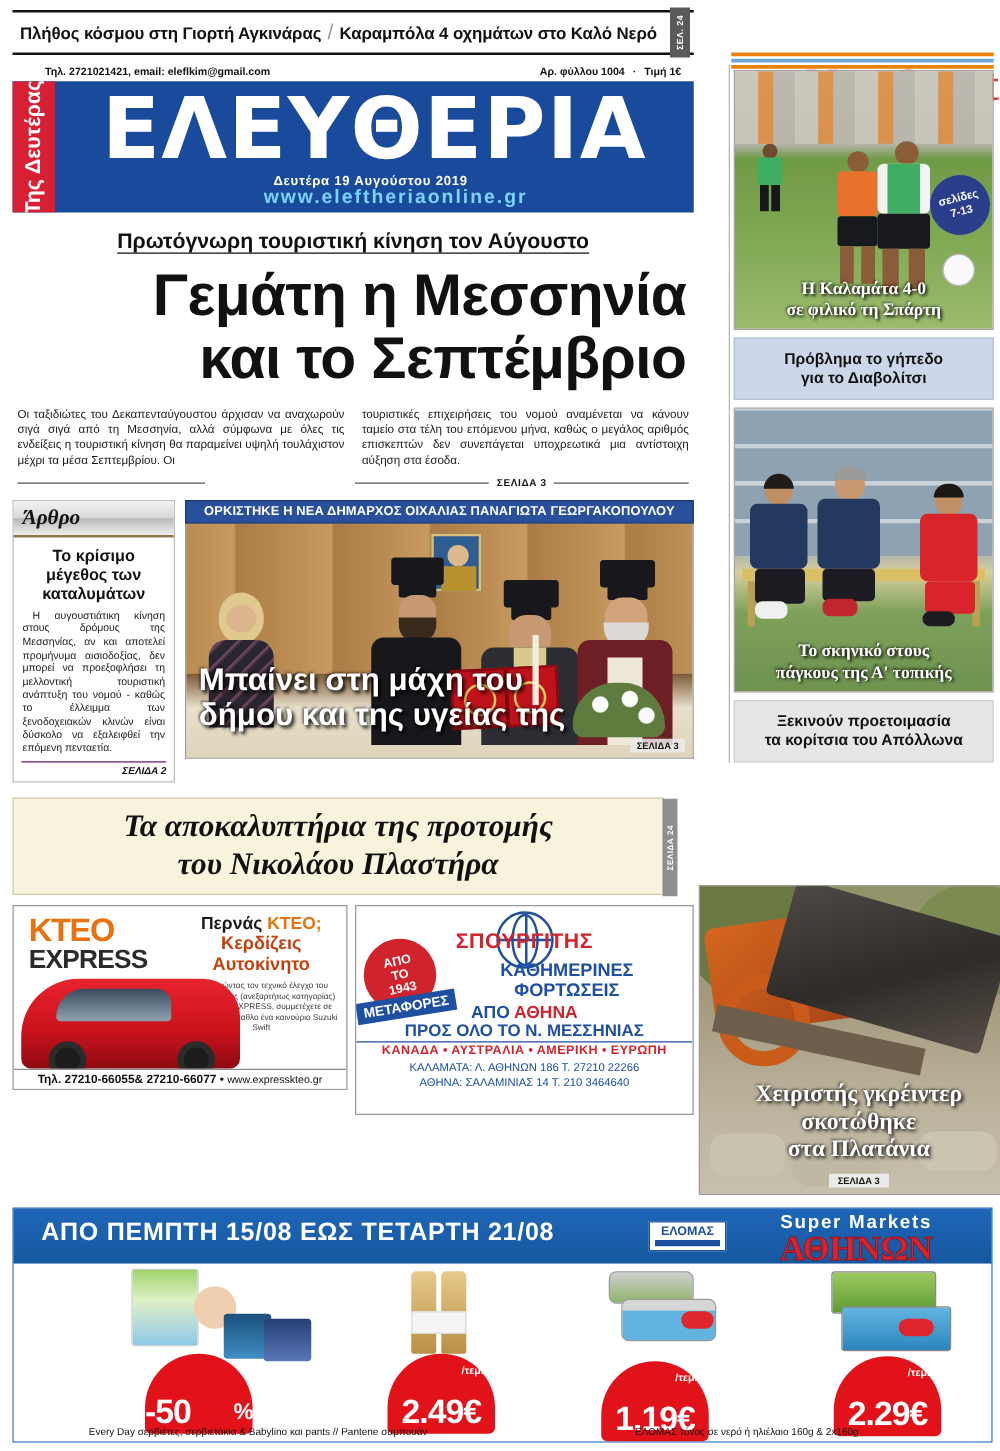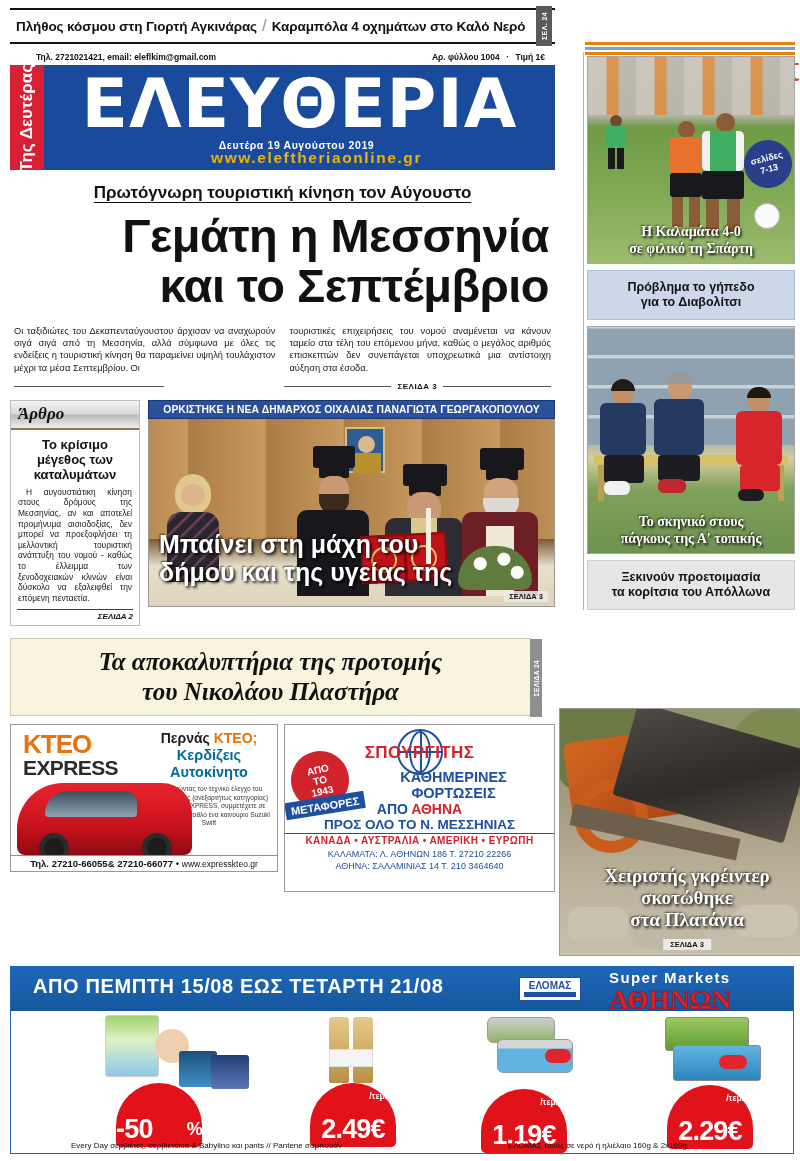--- a/index.html
+++ b/index.html
@@ -74,21 +74,21 @@
     font-family: "DejaVu Sans", sans-serif;
     font-weight: bold; font-size: 68px; line-height: 74px;
     letter-spacing: 1px;
   }
   .masthead-date {
     position: absolute; left: 34px; top: 74px; width: 505px; text-align: center;
     color: #ffffff; font-size: 10.5px; font-weight: bold; letter-spacing: 0.6px;
   }
   .masthead-url {
     position: absolute; left: 34px; top: 84px; width: 505px; text-align: center;
-    color: #eab308; font-size: 15.5px; font-weight: bold; letter-spacing: 1.6px; padding-left: 40px;
+    color: #7dd3fc; font-size: 15.5px; font-weight: bold; letter-spacing: 1.6px; padding-left: 40px;
   }
 
   
   .kicker {
     text-align: center; font-size: 17px; font-weight: bold; color: #111;
     padding: 13px 0 4px 0; text-decoration: underline; text-underline-offset: 4px;
   }
   .headline {
     text-align: right; font-size: 47px; line-height: 50px; font-weight: bold;
     color: #111; letter-spacing: -0.5px; padding: 4px 6px 0 0;
@@ -186,21 +186,21 @@
   .ad-kteo {
     position: relative; width: 268px; height: 148px;
     border: 1px solid #9a9a9a; background: #fff; overflow: hidden;
   }
   .kteo-logo { position: absolute; left: 12px; top: 6px; }
   .kteo-word { font-size: 26px; font-weight: bold; color: #e8720d; letter-spacing: -1px; line-height: 26px; }
   .kteo-express { font-size: 21px; font-weight: bold; color: #2b2b2b; letter-spacing: -0.6px; line-height: 22px; }
   .kteo-right { position: absolute; right: 6px; top: 5px; width: 124px; text-align: center; }
   .kteo-q1 { font-size: 14px; font-weight: bold; color: #1b1b1b; line-height: 17px; }
   .kteo-q1 em { font-style: normal; color: #e8720d; }
-  .kteo-q2 { font-size: 14.5px; font-weight: bold; color: #0369a1; line-height: 17px; }
+  .kteo-q2 { font-size: 14.5px; font-weight: bold; color: #c2410c; line-height: 17px; }
   .kteo-body { font-size: 6.6px; line-height: 8.4px; color: #3a3a3a; margin-top: 4px; }
   .kteo-foot {
     position: absolute; left: 0; bottom: 0; width: 100%;
     border-top: 1px solid #8e8e8e; text-align: center;
     font-size: 9.5px; font-weight: bold; padding: 2px 0; background: #fff;
   }
   .kteo-foot .site { font-weight: normal; font-size: 8.5px; }
   .car {
     position: absolute; left: 6px; bottom: 16px; width: 175px; height: 72px;
     background: linear-gradient(to bottom, #e8232e 0%, #c8121c 60%, #8d0a12 100%);
@@ -337,21 +337,21 @@
     font-family: Liberation Sans, sans-serif;
   }
   .elomas {
     position: absolute; left: 508px; top: 10px; width: 62px; height: 24px;
     background: #fff; border: 1px solid #1f4fa0;
     display: flex; flex-direction: column; align-items: center; justify-content: center;
   }
   .elomas-w { font-size: 10px; font-weight: bold; color: #1f4fa0; line-height: 10px; }
   .elomas-bar { width: 52px; height: 5px; background: #1f4fa0; margin-top: 1px; }
   .mourgi {
-    position: absolute; right: 8px; top: 2px; width: 176px; 
+    position: absolute; right: 20px; top: 2px; width: 176px; text-align: center;
   }
   .mourgi-sm { color: #fff; font-size: 15px; font-weight: bold; letter-spacing: 1.4px; line-height: 17px; }
   .mourgi-big {
     color: #d8232a; font-size: 28px; font-weight: bold; letter-spacing: -0.5px;
     line-height: 27px; font-family: "Liberation Serif", serif;
     -webkit-text-stroke: 0.6px #8d0f14;
   }
   .market-body { position: relative; height: 142px; background: #fff; }
   .prod { position: absolute; top: 4px; text-align: center; }
   .bubble {

